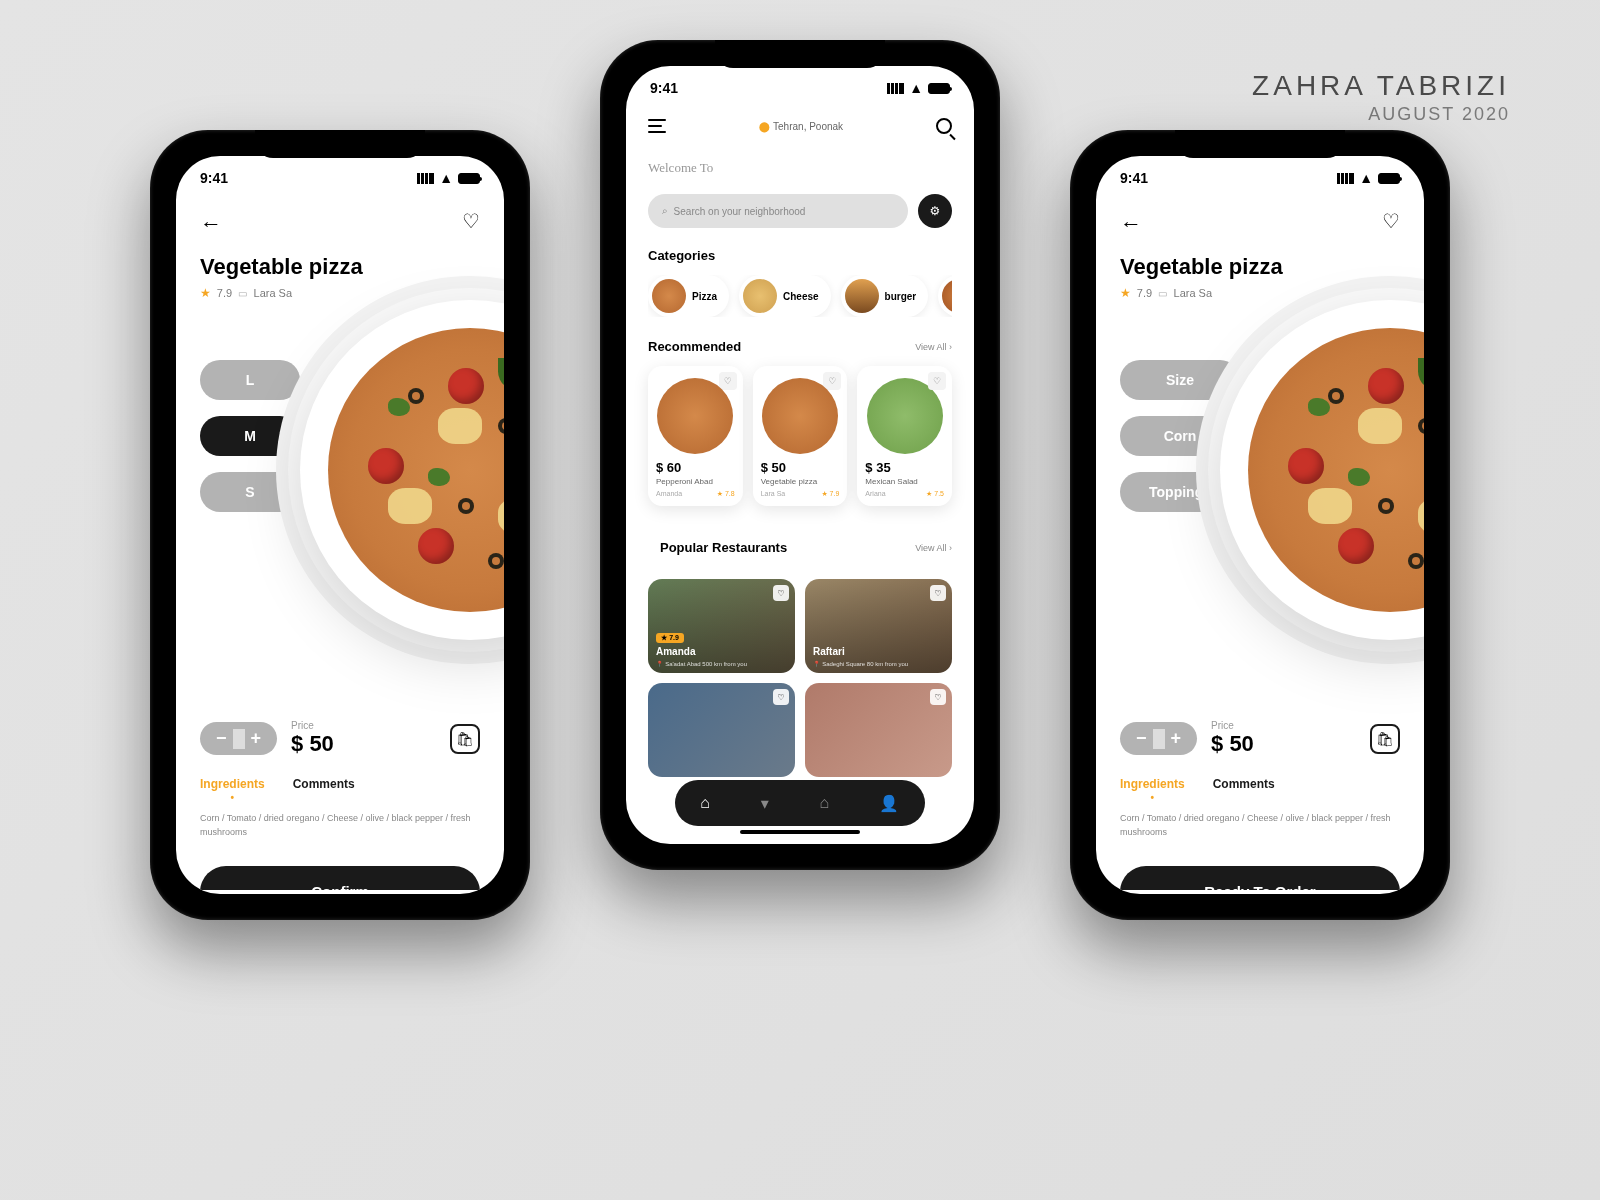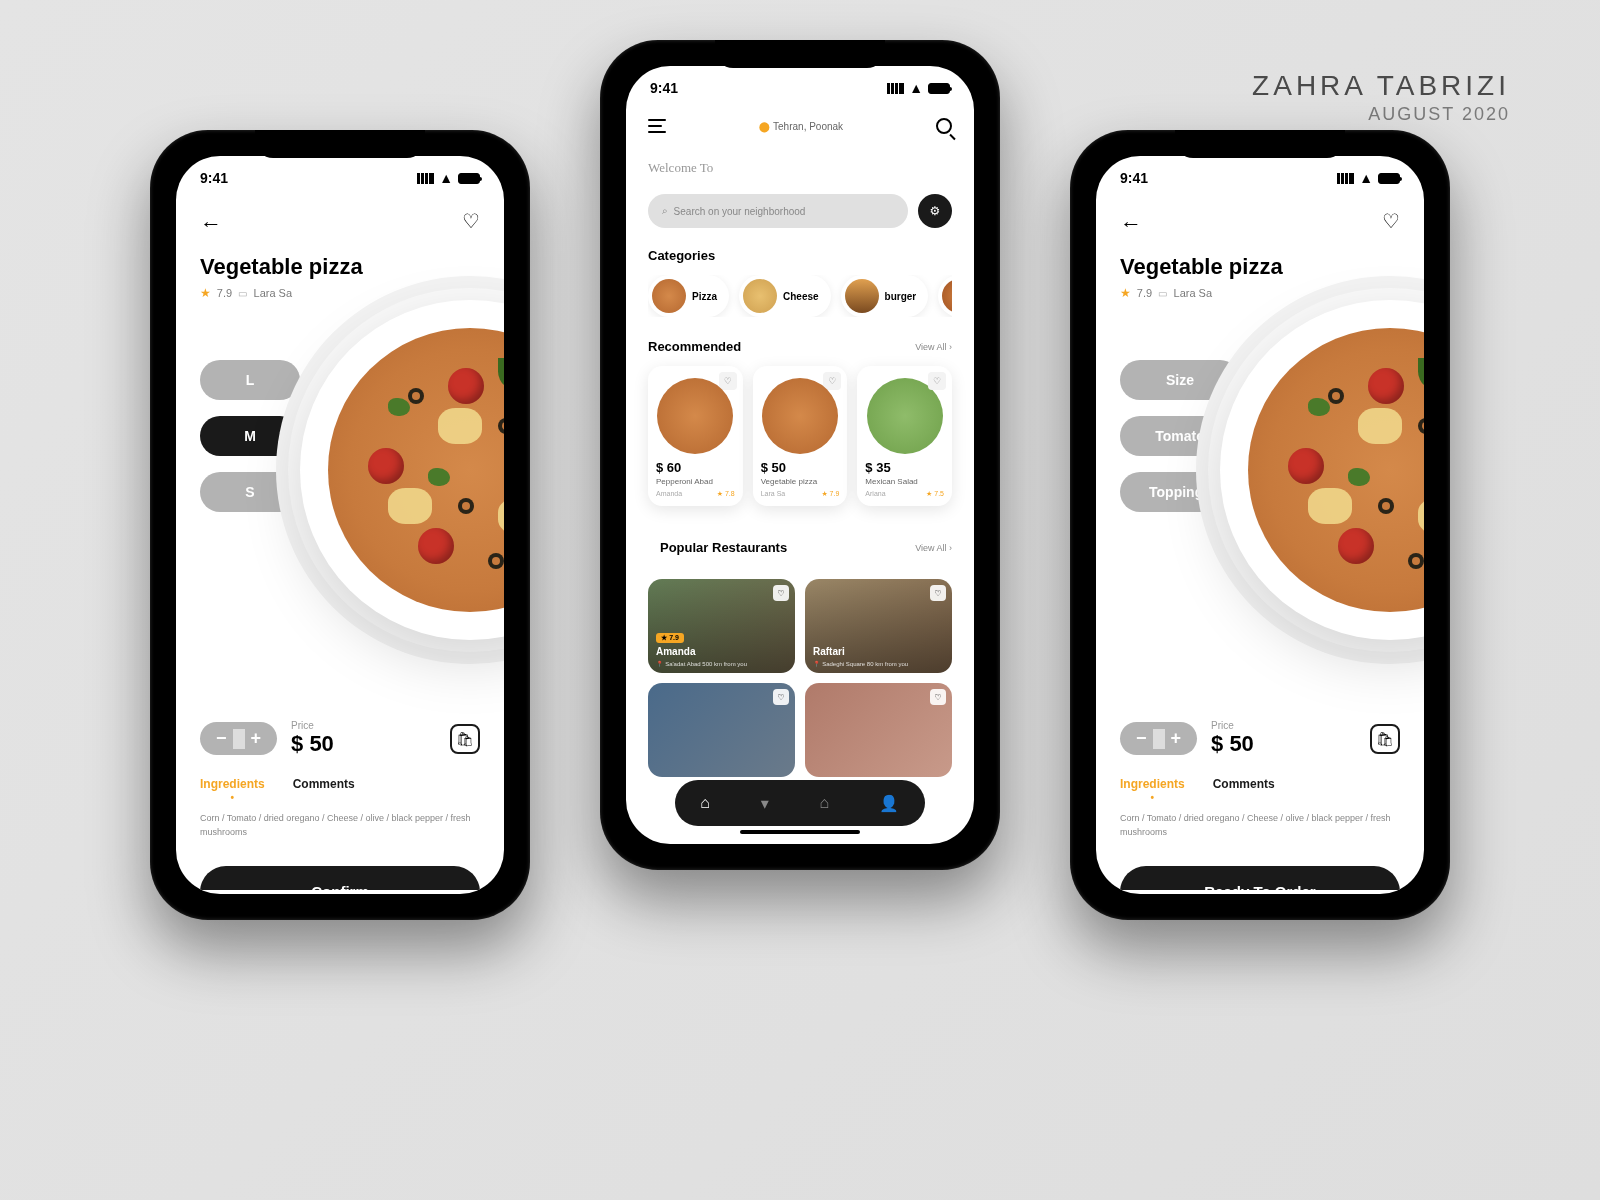--- a/index.html
+++ b/index.html
@@ -327,21 +327,21 @@
       <div class="title">Vegetable pizza</div>
       <div class="sub-row">
         <span class="star">★</span>
         <span>7.9</span>
         <span class="rest-ic">▭</span>
         <span>Lara Sa</span>
       </div>
       <div class="pizza-area">
         <div class="size-pills">
           <div class="pill gray wide">Size</div>
-          <div class="pill gray wide">Tomato</div>
+          <div class="pill gray wide">Corn</div>
           <div class="pill gray wide">Toppings</div>
         </div>
         <div class="pizza-plate">
           <div class="pizza">
             <div class="topping tp-cheese" style="top:80px;left:110px;"></div>
             <div class="topping tp-cheese" style="top:160px;left:60px;"></div>
             <div class="topping tp-cheese" style="top:170px;left:170px;"></div>
             <div class="topping tp-red" style="top:40px;left:120px;"></div>
             <div class="topping tp-red" style="top:120px;left:40px;"></div>
             <div class="topping tp-red" style="top:200px;left:90px;"></div>

